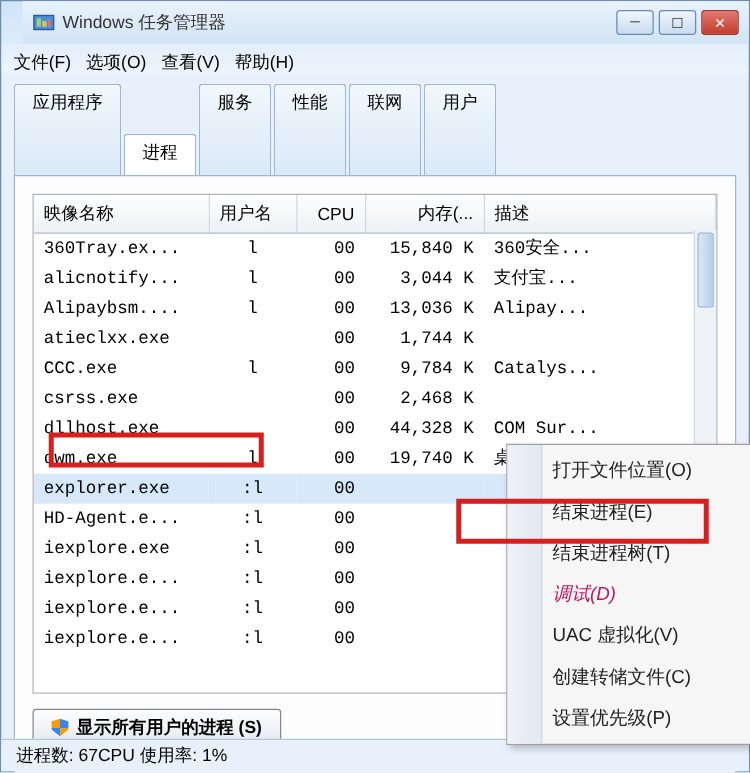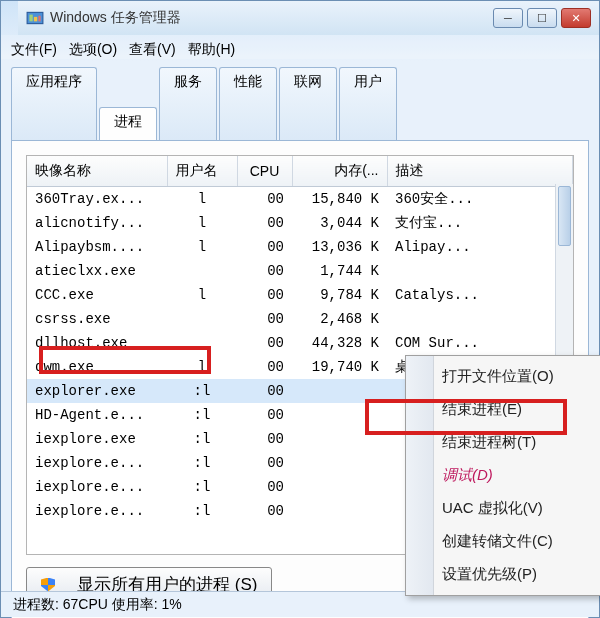--- a/index.html
+++ b/index.html
@@ -120,26 +120,27 @@
   .scrolltrack .thumb {
     position: absolute; top: 2px; left: 2px; right: 2px; height: 60px;
     background: linear-gradient(to right,#d8e6f4,#b9d0e8);
     border: 1px solid #9bb7d6;
     border-radius: 2px;
   }
   .footer-btn {
     margin-top: 12px;
     display: inline-flex;
     align-items: center;
-    gap: 22px;
+    gap: 6px;
     padding: 5px 14px;
     border: 1px solid #888;
     border-radius: 3px;
     background: linear-gradient(to bottom,#fdfdfd,#e4e9ef);
-    font-size: 17px;
+    font-size: 14px;
+    font-weight: bold;
   }
   .shield {
     width: 14px; height: 14px;
     background: conic-gradient(#3b82f6 0 25%, #f59e0b 25% 50%, #3b82f6 50% 75%, #f59e0b 75% 100%);
     clip-path: polygon(50% 0,100% 15%,100% 60%,50% 100%,0 60%,0 15%);
   }
   .statusbar {
     position: absolute;
     left: 0; right: 0; bottom: 0;
     height: 26px;
@@ -227,21 +228,21 @@
     <div class="tab">用户</div>
   </div>
 
   <div class="content-panel">
     <div class="table-wrap">
       <table class="proc">
         <thead>
           <tr>
             <th style="width:140px">映像名称</th>
             <th style="width:70px">用户名</th>
-            <th style="width:55px;text-align:center">CPU</th>
+            <th style="width:55px;text-align:right">CPU</th>
             <th style="width:95px;text-align:right">内存(...</th>
             <th>描述</th>
           </tr>
         </thead>
         <tbody id="proc-body">
             <tr>
               <td>360Tray.ex...</td>
               <td style="text-align:center">l</td>
               <td class="num">00</td>
               <td class="mem">15,840 K</td>

